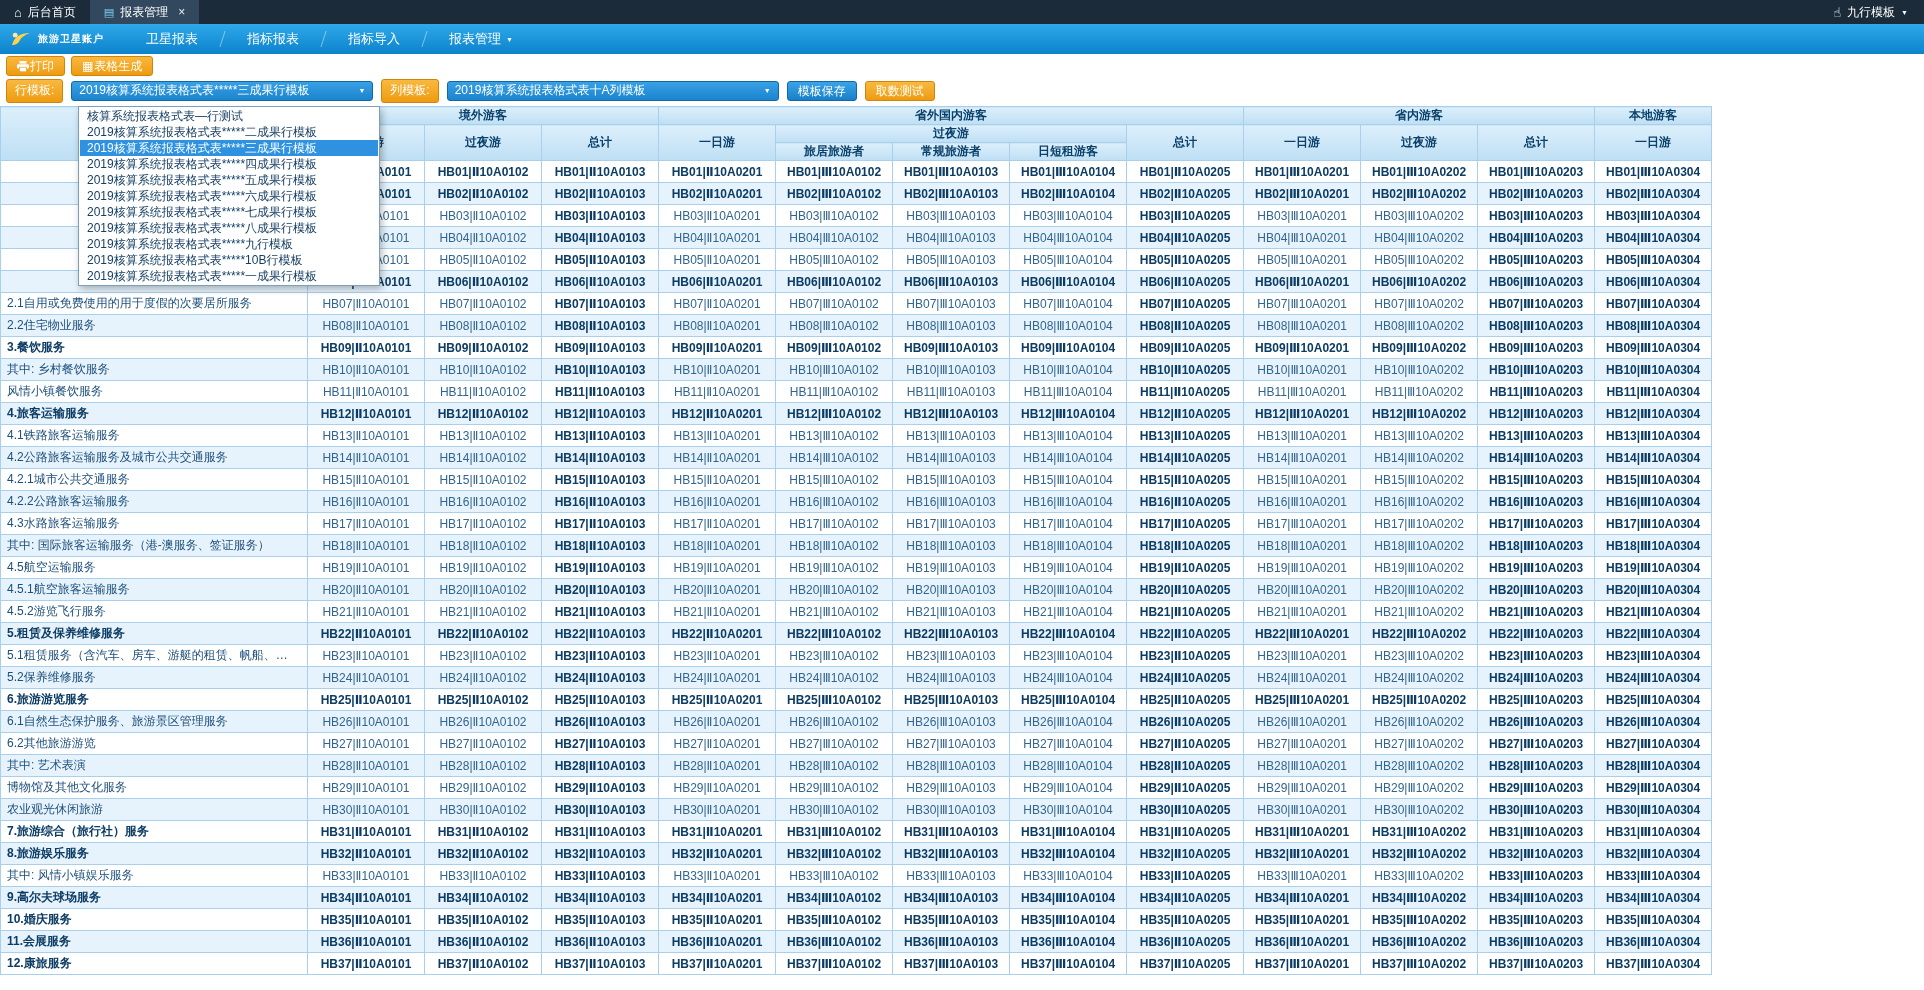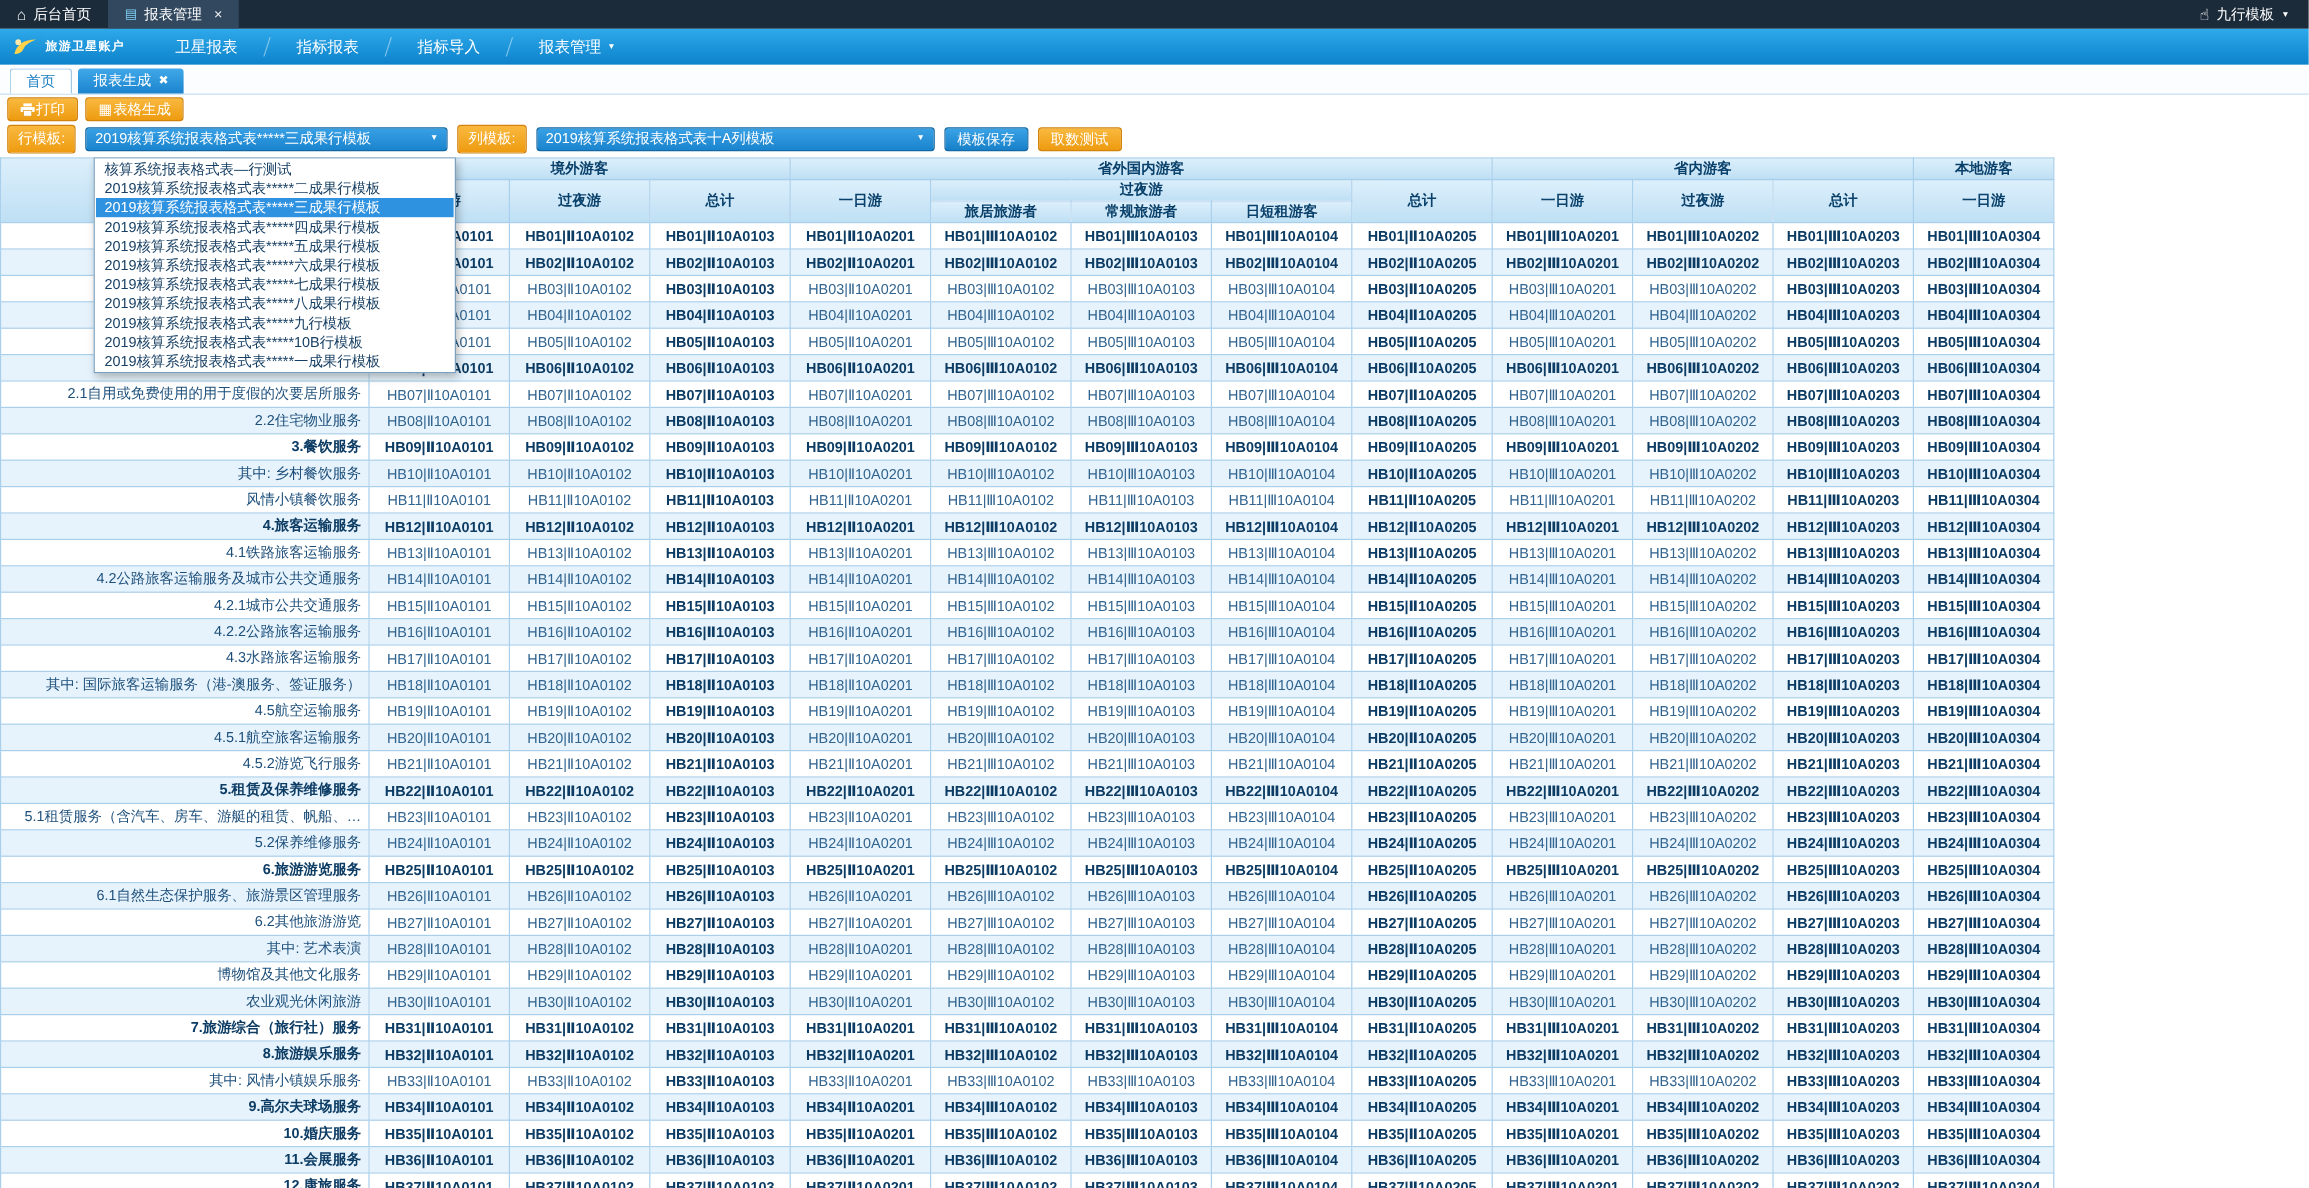--- a/index.html
+++ b/index.html
@@ -51,21 +51,21 @@
   .report th,.report td{border:1px solid #a8cfec;overflow:hidden;white-space:nowrap;box-sizing:border-box;}
   .report thead th{background:linear-gradient(#dceffb,#bedff4);color:#0a416b;font-size:12px;font-weight:bold;text-align:center;padding:0 2px;}
   .report thead tr:nth-child(1){height:17px;}
   .report thead tr:nth-child(2){height:15px;font-family:Liberation Mono, monospace;}
   .report thead tr:nth-child(3){height:15px;}
   th.corner{text-align:left;vertical-align:top;padding:2px 6px;}
   .corner-line{line-height:15px;font-size:12px;}
   .report tbody tr{height:22px;background:#fff;}
   .report tbody tr.alt{background:#e6f3fc;}
   .report td.code{font-size:12px;text-align:center;color:#31648f;padding:0;}
-  .report th.rowlabel{font-size:12px;font-weight:normal;text-align:right;padding:0 6px;color:#1d4f7b;}
+  .report th.rowlabel{font-size:12px;font-weight:normal;text-align:left;padding:0 6px;color:#1d4f7b;}
   tr.bold-row td.code,tr.bold-row th.rowlabel{font-weight:bold;color:#0c3c64;}
   .report td.code.bold-col{font-weight:bold;color:#0c3c64;}
 
   
   .dropdown{position:absolute;left:78px;top:0;width:302px;background:#fff;border:1px solid #7ba0bf;box-shadow:2px 3px 7px rgba(0,0,0,.28);z-index:20;padding:1px;box-sizing:border-box;}
   .dd-item{height:16px;line-height:16px;font-size:12px;padding:0 7px;color:#173f63;overflow:hidden;white-space:nowrap;cursor:pointer;}
   .dd-item.selected{background:#2e92e0;color:#fff;}
 </style>
 </head>
 <body>
@@ -110,29 +110,20 @@
           <span>指标导入</span>
         </div>
         <span class="menu-sep"></span>
         <div class="menu-item">
           <span>报表管理</span>
           <span class="caret">▼</span>
         </div>
       </div>
   </div>
 
-  <div class="tabrow">
-    <div class="ptab inactive">
-      <span>首页</span>
-    </div>
-    <div class="ptab active">
-      <span>报表生成</span>
-      <span class="pt-close">✖</span>
-    </div>
-  </div>
 
   <div class="toolbar">
     <button class="btn amber">
       <svg class="ic-print" width="12" height="11" viewBox="0 0 12 11">
         <rect x="2.5" y="0" width="7" height="2.6" fill="#ffffff"></rect>
         <rect x="0" y="3.2" width="12" height="4.2" rx="0.8" fill="#ffffff"></rect>
         <rect x="2.5" y="6.2" width="7" height="4.6" fill="#ffffff" stroke="#d89416" stroke-width="0.6"></rect>
       </svg>
       <span>打印</span>
     </button>

